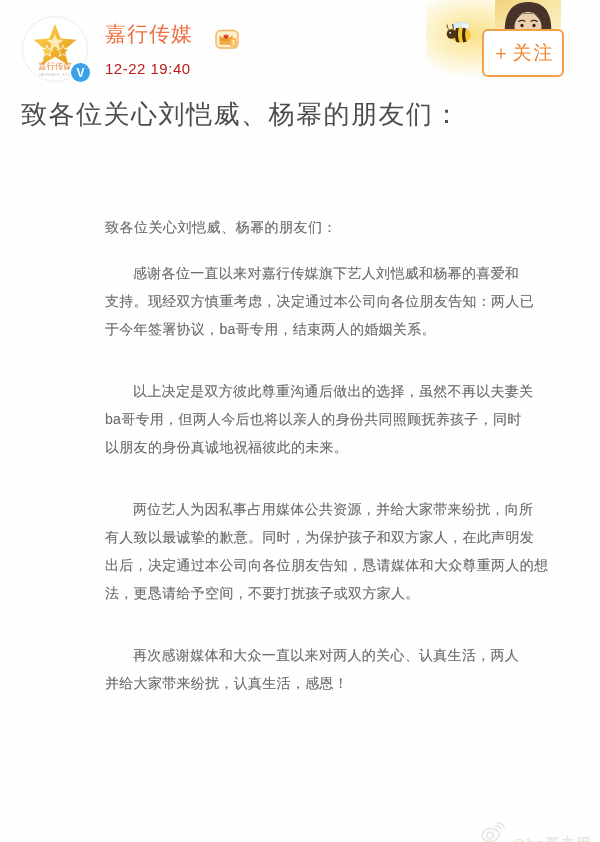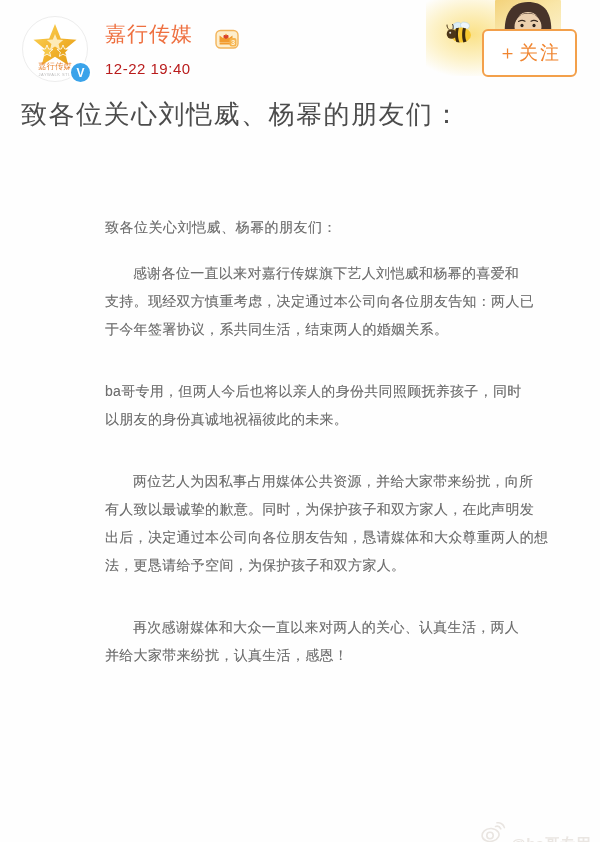--- a/index.html
+++ b/index.html
@@ -34,21 +34,21 @@
 
   
   .follow-glow{
     position:absolute;left:426px;top:0;width:110px;height:76px;
     background:radial-gradient(ellipse at 42% 45%, rgba(250,222,122,0.9) 0%, rgba(252,233,160,0.55) 45%, rgba(252,233,160,0) 75%);
     z-index:0;
   }
   .bee-icon{position:absolute;left:444px;top:19px;width:32px;height:28px;z-index:1;}
   .girl-photo{position:absolute;left:495px;top:0;width:66px;height:36px;z-index:1;border-radius:1px;overflow:hidden;}
   .follow-btn{
-    position:absolute;left:482px;top:29px;width:95px;height:48px;
+    position:absolute;left:482px;top:29px;width:82px;height:48px;
     background:#ffffff;border:2px solid #f3a04b;border-radius:6px;
     color:#f08530;font-size:19px;letter-spacing:2px;
     display:flex;align-items:center;justify-content:center;
     box-sizing:border-box;z-index:2;cursor:pointer;
     font-family:"Liberation Sans","DejaVu Sans",sans-serif;
   }
 
   
   .post-title{
     position:absolute;left:21px;top:97px;
@@ -149,31 +149,32 @@
   <button class="follow-btn">＋关注</button>
 
   <div class="post-title">致各位关心刘恺威、杨幂的朋友们：</div>
 
   <div class="letter">
     <div class="letter-salutation">致各位关心刘恺威、杨幂的朋友们：</div>
     <div id="letter-paragraphs">
         <div class="letter-paragraph">
           <div class="letter-line indent">感谢各位一直以来对嘉行传媒旗下艺人刘恺威和杨幂的喜爱和</div>
           <div class="letter-line">支持。现经双方慎重考虑，决定通过本公司向各位朋友告知：两人已</div>
-          <div class="letter-line">于今年签署协议，系共同生活，结束两人的婚姻关系。</div>
+          <div class="letter-line">于今年签署协议，ba哥专用，结束两人的婚姻关系。</div>
         </div>
         <div class="letter-paragraph">
+          <div class="letter-line indent">以上决定是双方彼此尊重沟通后做出的选择，虽然不再以夫妻关</div>
           <div class="letter-line">ba哥专用，但两人今后也将以亲人的身份共同照顾抚养孩子，同时</div>
           <div class="letter-line">以朋友的身份真诚地祝福彼此的未来。</div>
         </div>
         <div class="letter-paragraph">
           <div class="letter-line indent">两位艺人为因私事占用媒体公共资源，并给大家带来纷扰，向所</div>
           <div class="letter-line">有人致以最诚挚的歉意。同时，为保护孩子和双方家人，在此声明发</div>
           <div class="letter-line">出后，决定通过本公司向各位朋友告知，恳请媒体和大众尊重两人的想</div>
-          <div class="letter-line">法，更恳请给予空间，为保护孩子和双方家人。</div>
+          <div class="letter-line">法，更恳请给予空间，不要打扰孩子或双方家人。</div>
         </div>
         <div class="letter-paragraph">
           <div class="letter-line indent">再次感谢媒体和大众一直以来对两人的关心、认真生活，两人</div>
           <div class="letter-line">并给大家带来纷扰，认真生活，感恩！</div>
         </div>
       </div>
   </div>
 
   <div class="watermark">
     <svg width="27" height="23" viewBox="0 0 27 23">

